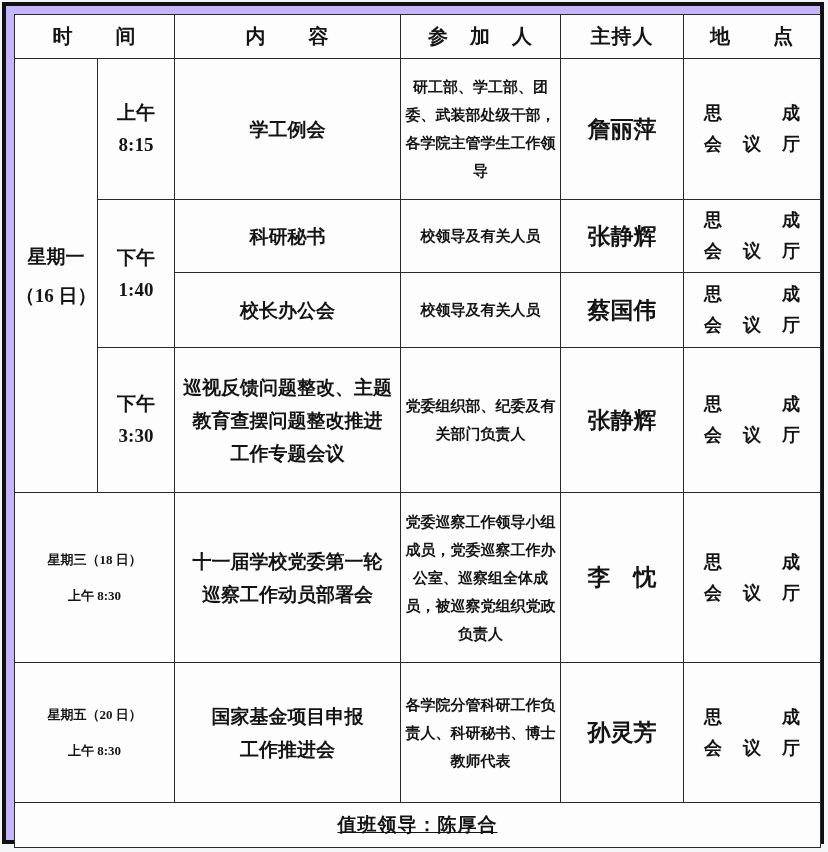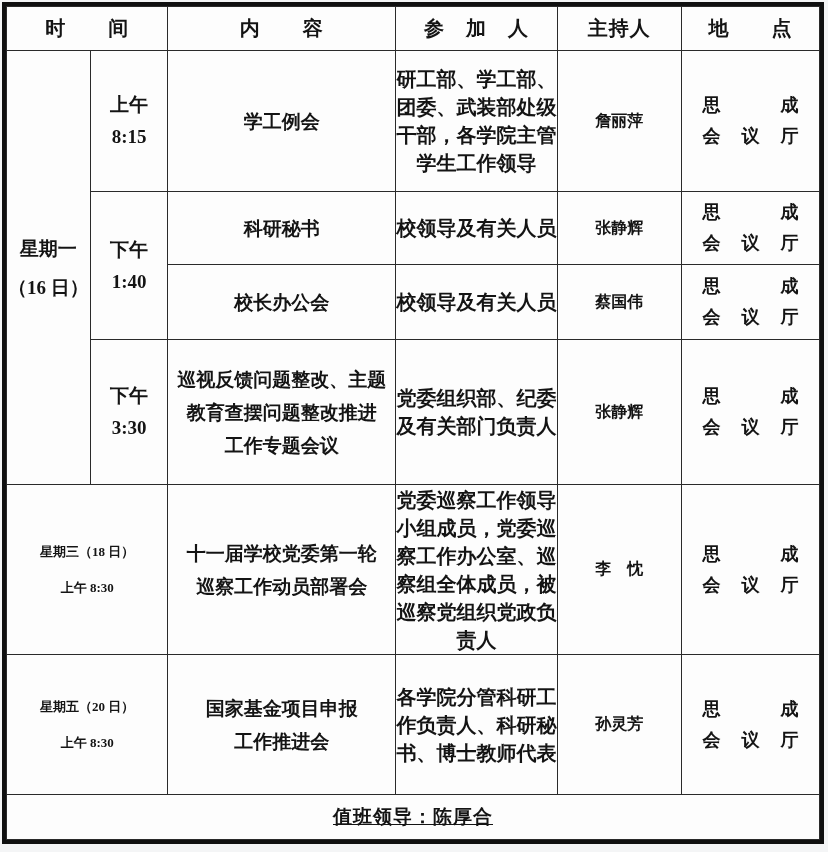--- a/index.html
+++ b/index.html
@@ -13,22 +13,22 @@
   .page {
     width: 828px; height: 852px;
     background: #f4f5f6;
     box-sizing: border-box;
     padding: 2px 4px 8px 2px;
   }
   .frame {
     box-sizing: border-box;
     width: 100%; height: 100%;
     border: 4px solid #101010;
-    padding: 0;
-    background: #0369a1;
+    padding: 8px;
+    background: #c4b5fd;
   }
   table.sched {
     width: 100%; height: 100%;
     border-collapse: collapse;
     table-layout: fixed;
   }
   table.sched th, table.sched td {
     border: 1.5px solid #2a2a2a;
     vertical-align: middle;
     text-align: center;
@@ -37,25 +37,25 @@
     padding: 0;
     overflow: hidden;
   }
   th.h { font-size: 20px; height: 43px; letter-spacing: 1px; }
   .pre { white-space: pre-line; }
   .c-day   { font-size: 19px; line-height: 39px; }
   .c-time  { font-size: 19px; line-height: 32px; }
   .c-daytime { font-size: 13px; line-height: 36px; }
   .c-content { font-size: 19px; line-height: 33px; padding: 0 8px; }
   .c-part {
-    font-size: 20px; line-height: 28px;
+    font-size: 15px; line-height: 28px;
     text-align: justify; text-justify: inter-ideograph;
     padding: 0 10px;
   }
-  .c-host { font-size: 16px; }
+  .c-host { font-size: 23px; }
   .c-loc .loc { width: 96px; margin: 4px auto; }
   .c-loc .loc-line {
     display: block;
     font-size: 18px; line-height: 31px;
     text-align: justify; text-align-last: justify;
     text-justify: inter-ideograph;
   }
   tr.r1 td { height: 140px; }
   tr.r2 td { height: 72px; }
   tr.r3 td { height: 74px; }

